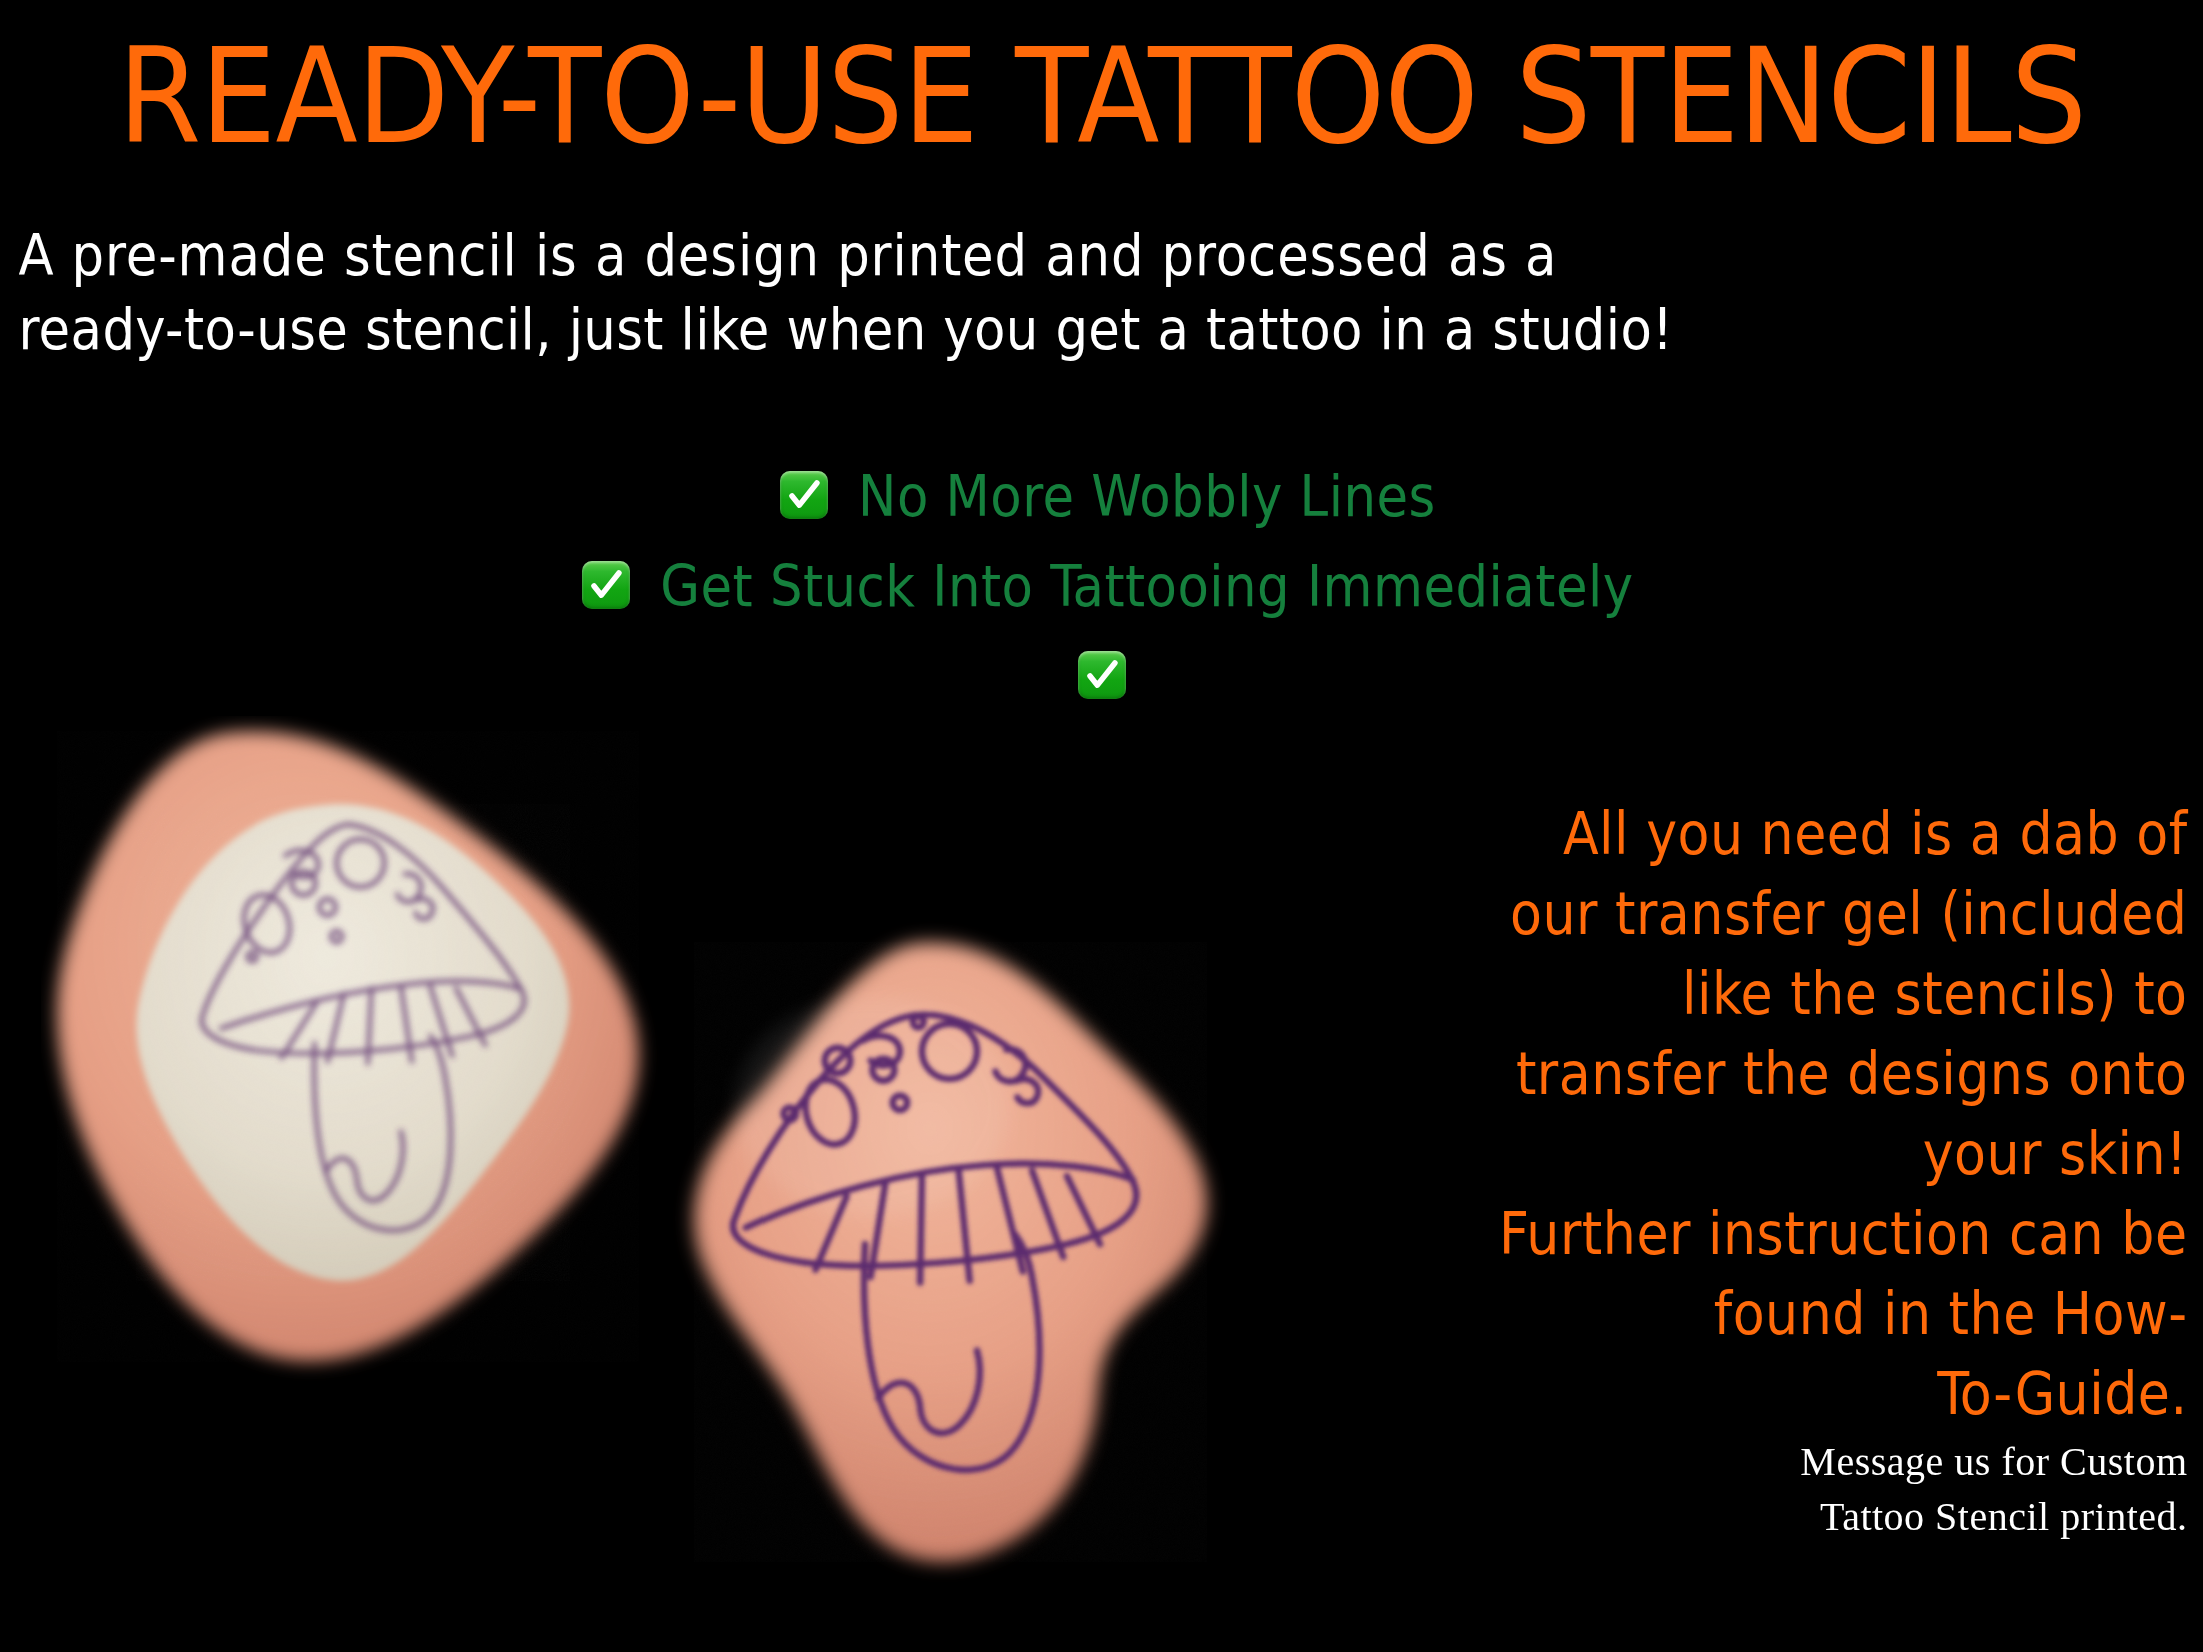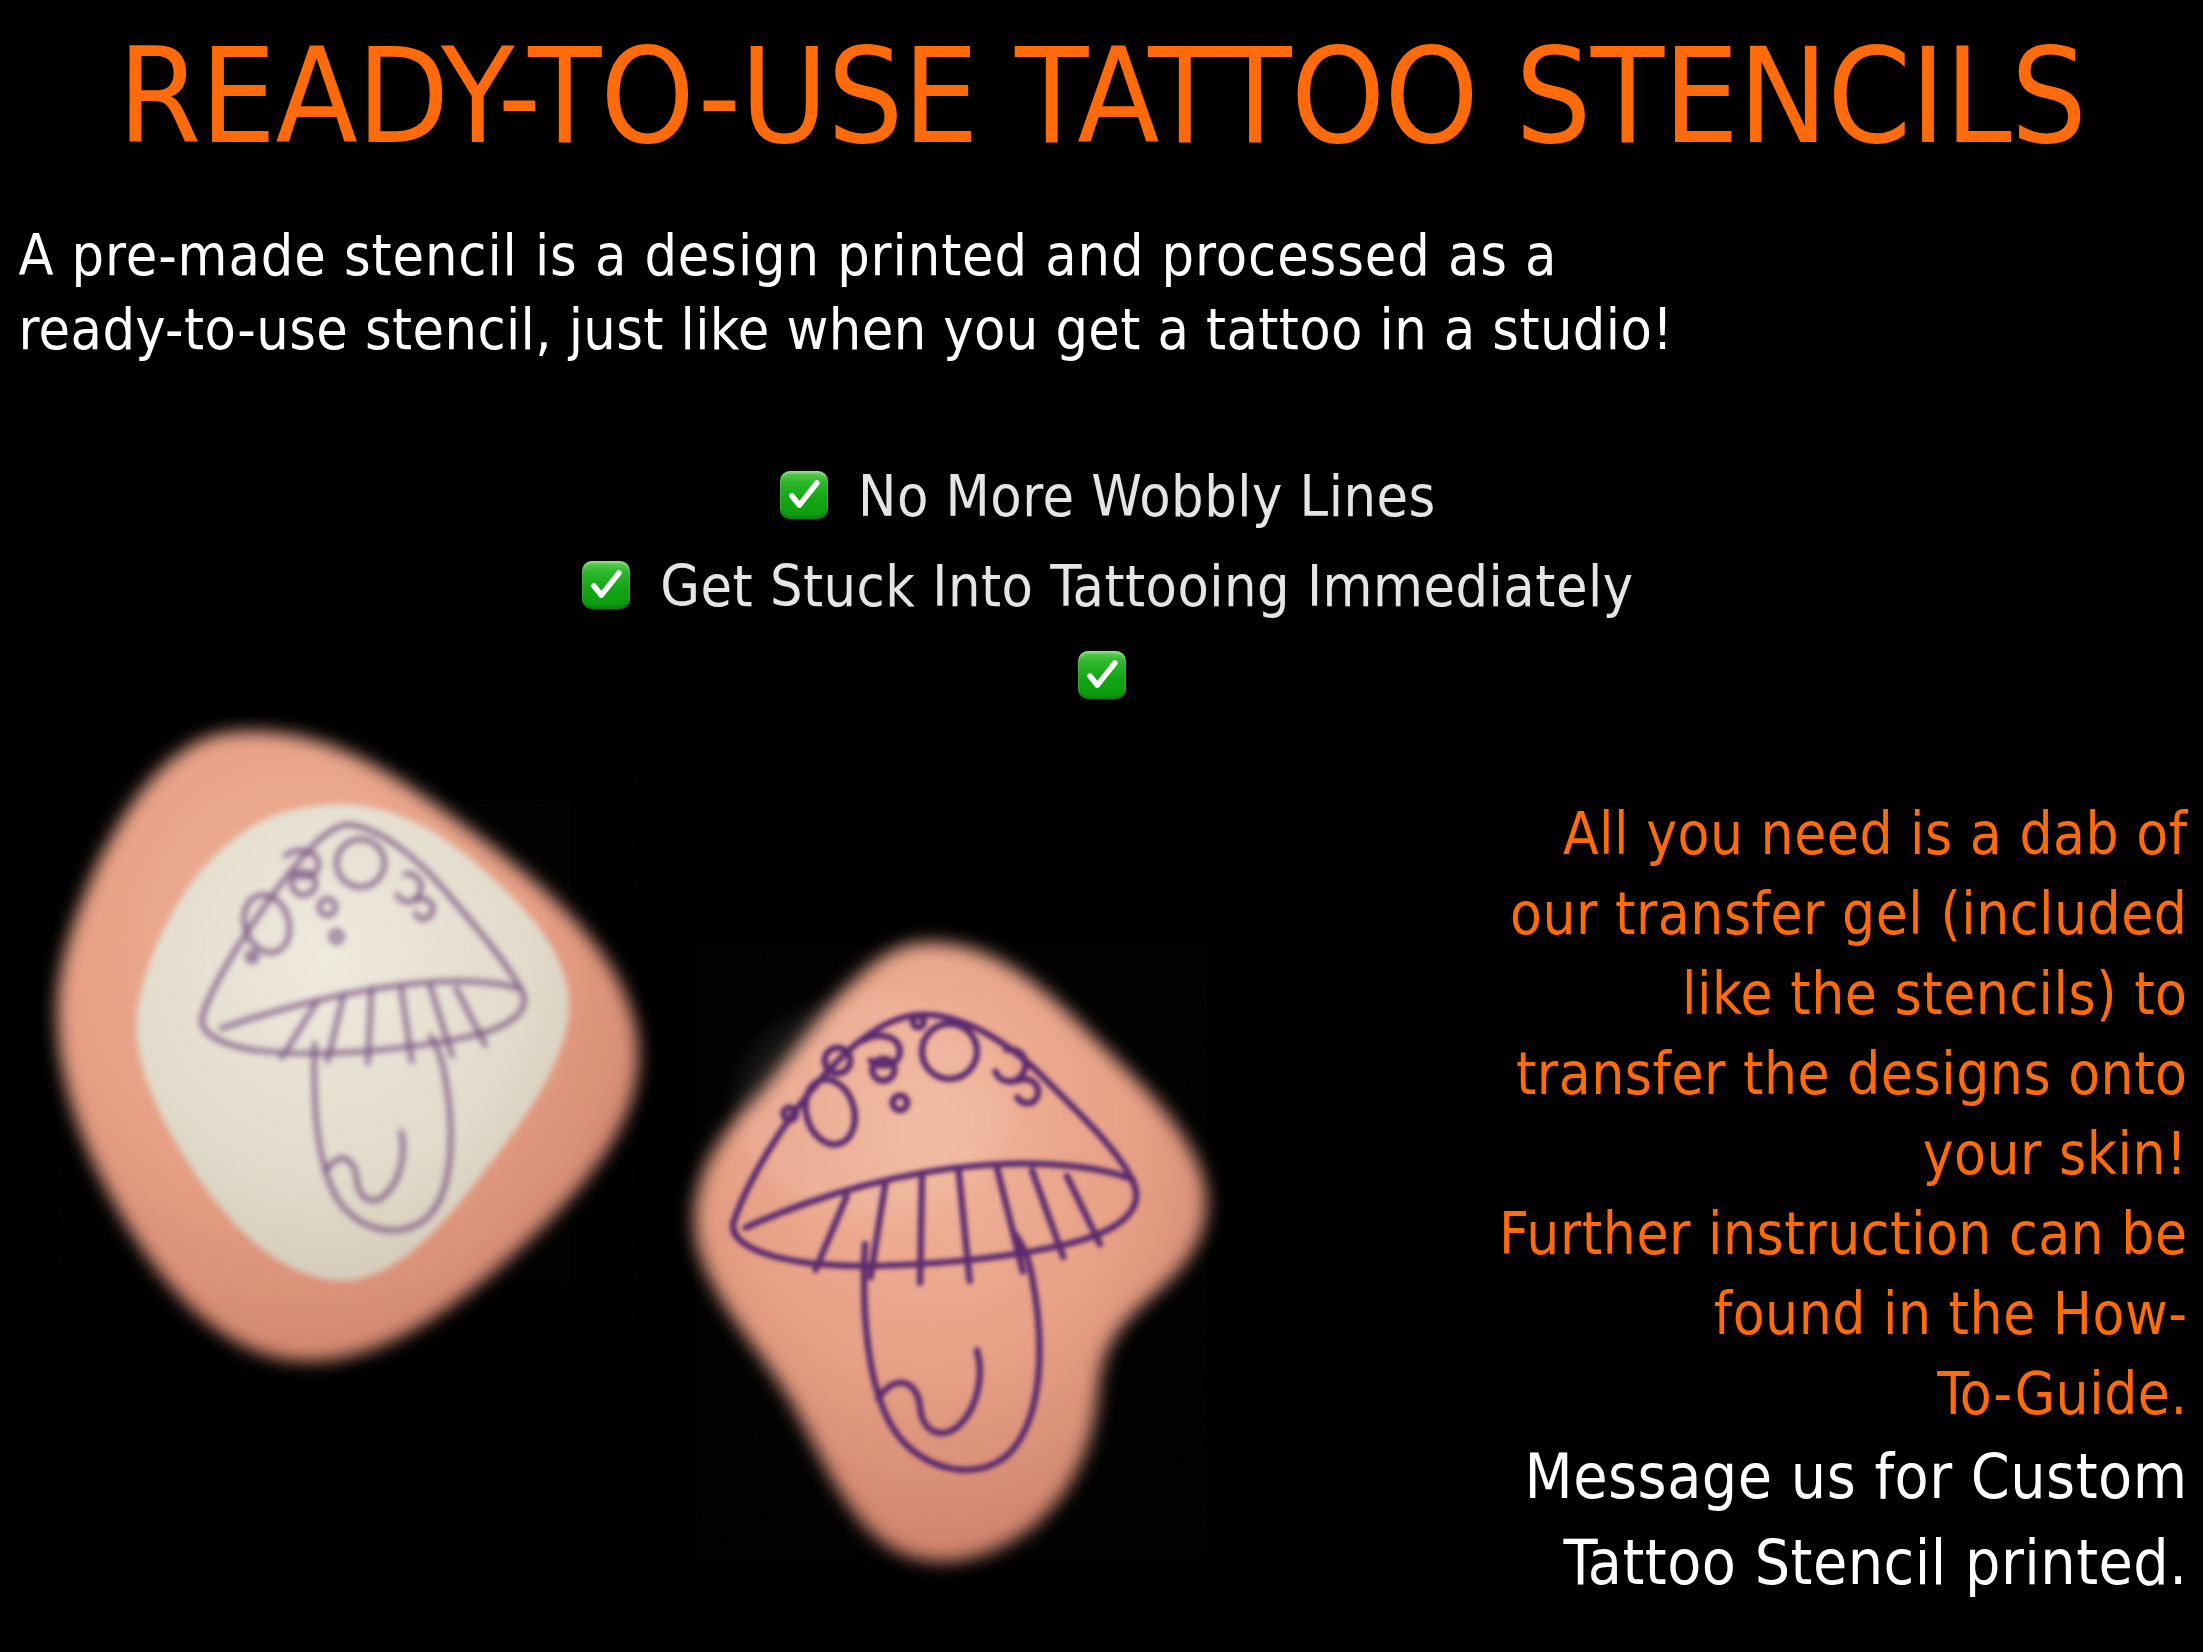--- a/index.html
+++ b/index.html
@@ -36,21 +36,21 @@
     letter-spacing:0.9px;
     font-weight:400;
   }
   .subtitle .ln{ display:block; }
   .subtitle .ln2{ margin-top:17px; letter-spacing:0.4px; }
 
   
   .bullets{
     position:absolute; left:0; right:0; top:464px;
     text-align:center;
-    color:#e5e5e5;
+    color:#15803d;
     padding-left:12px;
   }
   .bullet{
     display:block;
     font-size:57px;
     line-height:1.0;
     margin-bottom:29px;
     white-space:nowrap;
     letter-spacing:0.5px;
   }
@@ -79,24 +79,25 @@
     display:block;
     color:#ff6a0a;
     font-size:58px;
     line-height:1.38;
     letter-spacing:0.5px;
     white-space:nowrap;
   }
   .rightcol .wline{
     display:block;
     color:#ffffff;
-    font-size:62px;
+    font-size:40px;
     line-height:1.38;
     letter-spacing:0.5px;
     white-space:nowrap;
+    font-family:Liberation Serif, serif;
   }
 
   
   .photo{ position:absolute; }
   #photo-left{ left:41px;  top:716px;  width:661px; height:680px; }
   #photo-right{ left:643px; top:877px;  width:624px; height:725px; }
   .photo svg{ display:block; width:100%; height:100%; }
 </style>
 </head>
 <body>

